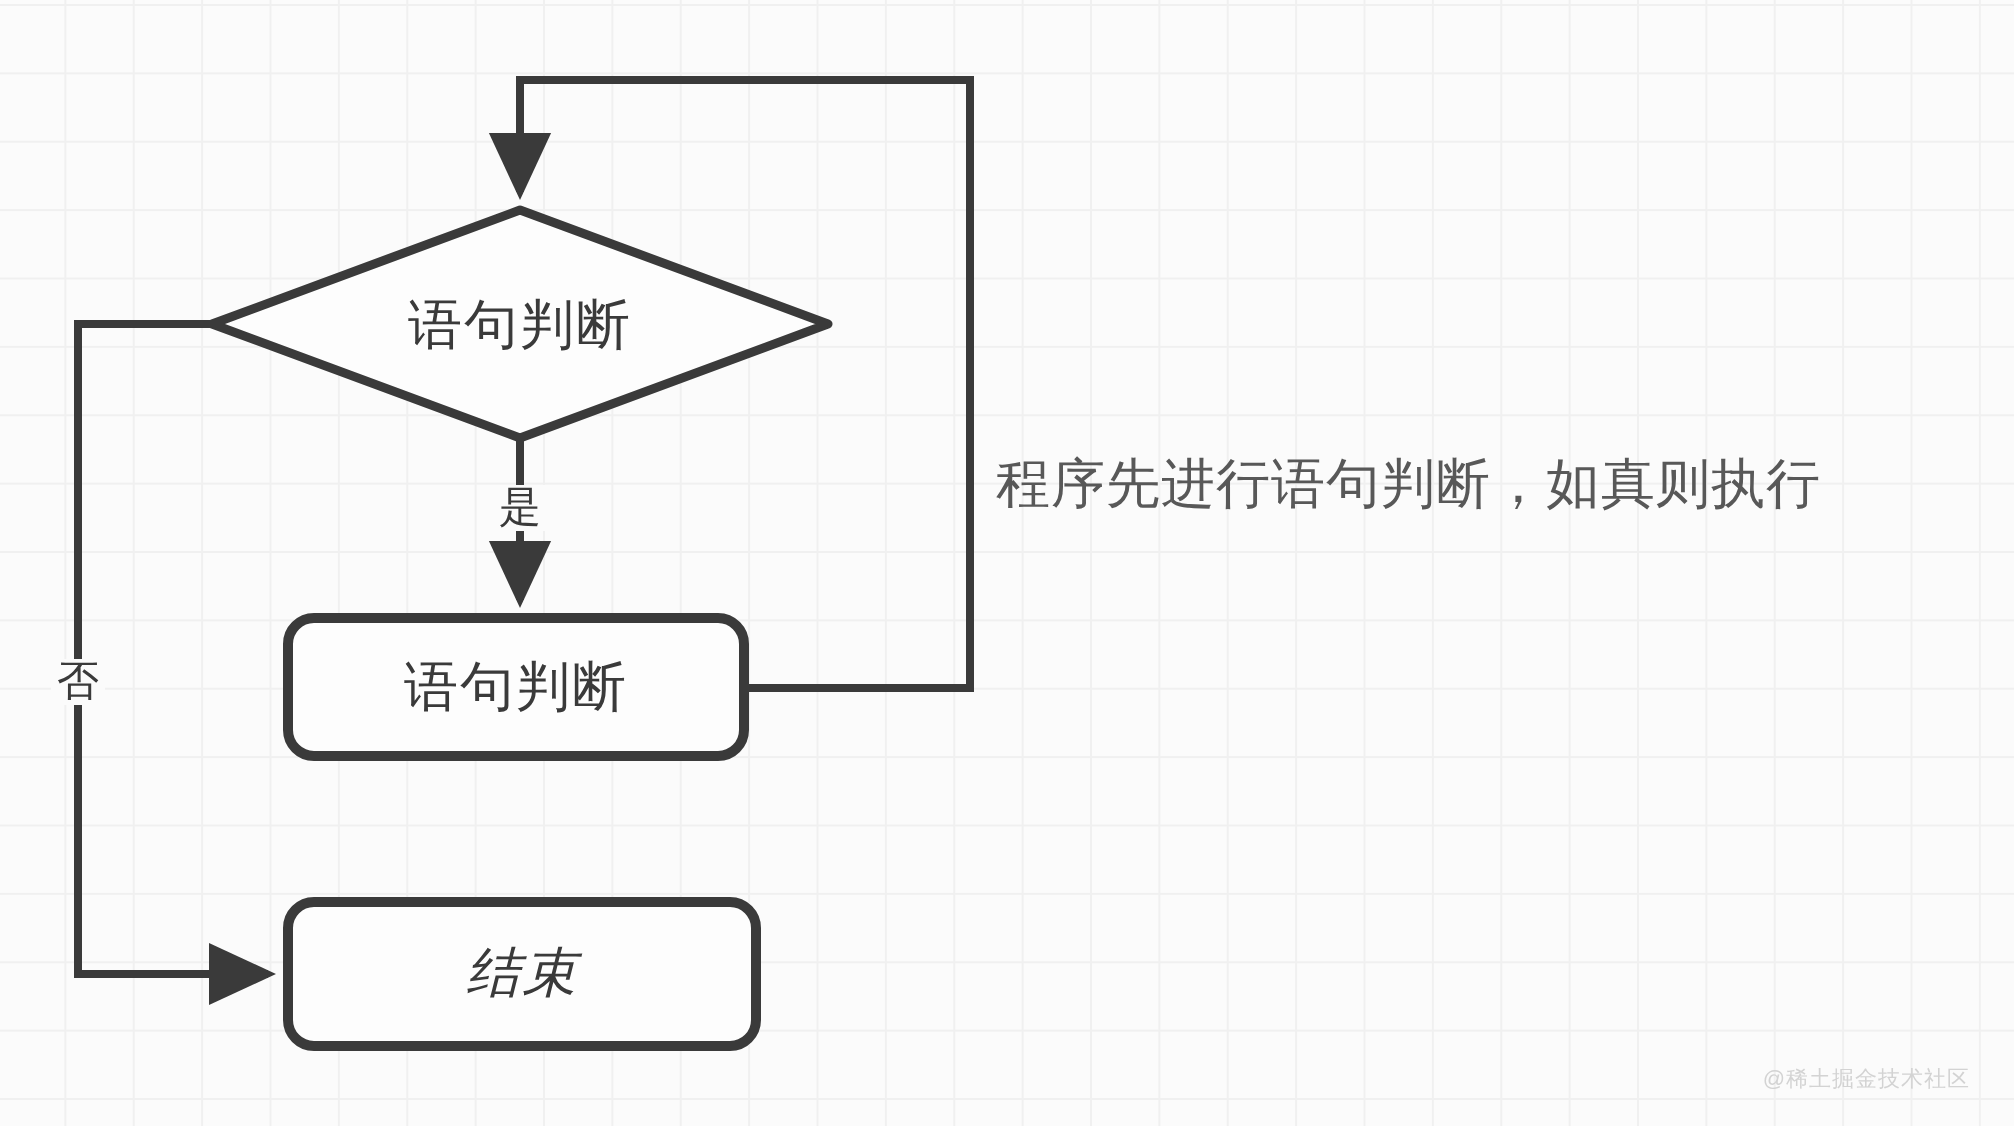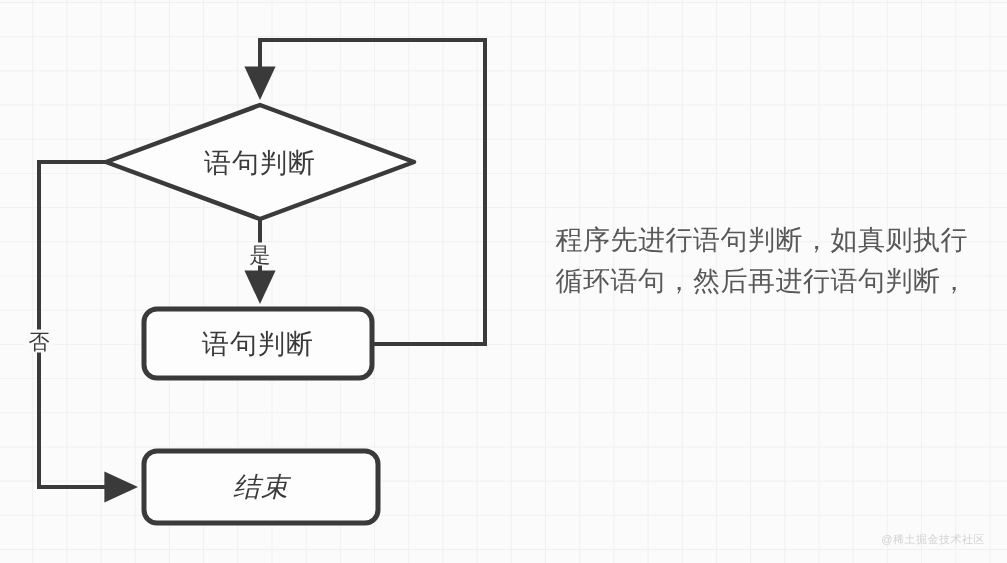--- a/index.html
+++ b/index.html
@@ -59,22 +59,21 @@
     line-height: 41px;
     letter-spacing: 0.5px;
     text-align: center;
     user-select: none;
   }
   #description .desc-line {
     display: block;
     white-space: nowrap;
   }
   #description .desc-line.line-justify {
-    text-align: right;
-    font-family: Liberation Mono, monospace;
+    text-align: left;
   }
   #watermark {
     position: absolute;
     right: 22px;
     bottom: 16px;
     color: #d3d3d3;
     font-size: 11px;
     letter-spacing: 0.5px;
     white-space: nowrap;
     user-select: none;
@@ -116,18 +115,17 @@
   <div class="node-label" style="left:258px; top:344px;">语句判断</div>
 
   <div class="node-label" style="left:261px; top:487px;font-style:italic;">结束</div>
 
   <div class="edge-label" style="left:260px; top:254px;">是</div>
 
   <div class="edge-label" style="left:39px; top:341px;">否</div>
 
   <div id="description">
     <span class="desc-line line-justify">程序先进行语句判断，如真则执行</span>
-    <span class="desc-line line-justify">循环语句，然后再进行语句判断，</span>
   </div>
 
   <div id="watermark">@稀土掘金技术社区</div>
 
 </div>
 
 </body></html>

